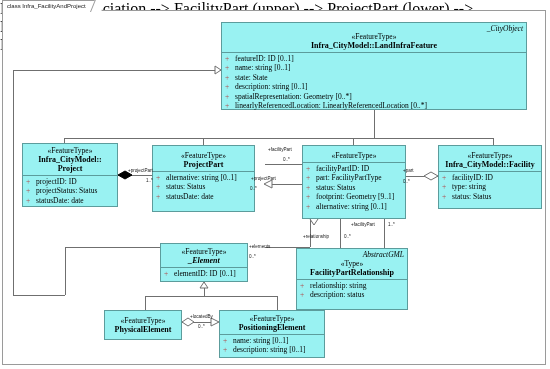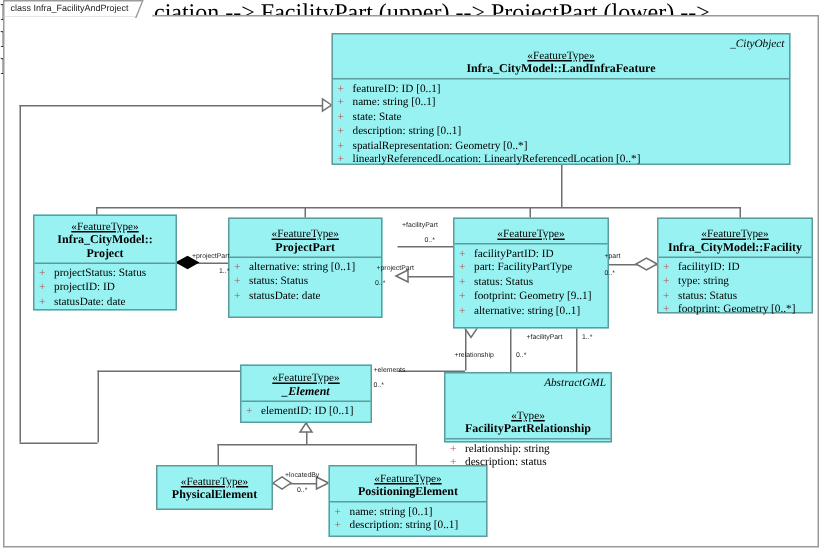--- a/index.html
+++ b/index.html
@@ -69,21 +69,20 @@
   .cls .hdr {
     text-align: center;
     padding: 2px 2px 2px 2px;
     line-height: 9px;
   }
   .cls .stereo {
     font-size: 7.5px;
     font-family: "Liberation Serif", serif;
     display: block;
     white-space: nowrap;
-    text-decoration: underline;
   }
   .cls .cname {
     font-size: 8px;
     font-weight: bold;
     display: block;
     white-space: nowrap;
   }
   .cls .cname.ital {
     font-style: italic;
   }
@@ -284,22 +283,22 @@
 
   
   <div class="cls" style="left:22px; top:143px; width:96px; height:64px;">
     <div class="hdr">
       <span class="stereo">«FeatureType»</span>
       <span class="cname">Infra_CityModel::</span>
       <span class="cname">Project</span>
     </div>
     <div class="sep"></div>
     <div class="attrs">
+      <div class="attr"><span class="vis">+</span><span>projectID: ID</span></div>
       <div class="attr"><span class="vis">+</span><span>projectStatus: Status</span></div>
-      <div class="attr"><span class="vis">+</span><span>projectID: ID</span></div>
       <div class="attr"><span class="vis">+</span><span>statusDate: date</span></div>
     </div>
   </div>
 
   
   <div class="cls" style="left:152px; top:145px; width:103px; height:67px;">
     <div class="hdr" style="padding-top:5px;">
       <span class="stereo">«FeatureType»</span>
       <span class="cname">ProjectPart</span>
     </div>
@@ -330,40 +329,39 @@
   <div class="cls" style="left:438px; top:145px; width:104px; height:64px;">
     <div class="hdr" style="padding-top:5px;">
       <span class="stereo">«FeatureType»</span>
       <span class="cname">Infra_CityModel::Facility</span>
     </div>
     <div class="sep"></div>
     <div class="attrs">
       <div class="attr"><span class="vis">+</span><span>facilityID: ID</span></div>
       <div class="attr"><span class="vis">+</span><span>type: string</span></div>
       <div class="attr"><span class="vis">+</span><span>status: Status</span></div>
-      <div class="attr"><span class="vis">+</span><span>footprint: Geometry [0..*]</span></div>
     </div>
   </div>
 
   
   <div class="cls" style="left:160px; top:243px; width:88px; height:39px;">
     <div class="hdr" style="padding-top:3px;">
       <span class="stereo">«FeatureType»</span>
       <span class="cname ital">_Element</span>
     </div>
     <div class="sep"></div>
     <div class="attrs">
       <div class="attr"><span class="vis">+</span><span>elementID: ID [0..1]</span></div>
     </div>
   </div>
 
   
-  <div class="cls" style="left:296px; top:248px; width:112px; height:47px;">
+  <div class="cls" style="left:296px; top:248px; width:112px; height:62px;">
     <div class="owner">AbstractGML</div>
-    <div class="hdr" style="padding-top:10px;margin-top:13px;">
+    <div class="hdr" style="padding-top:10px;">
       <span class="stereo">«Type»</span>
       <span class="cname">FacilityPartRelationship</span>
     </div>
     <div class="sep"></div>
     <div class="attrs">
       <div class="attr"><span class="vis">+</span><span>relationship: string</span></div>
       <div class="attr"><span class="vis">+</span><span>description: status</span></div>
     </div>
   </div>
 

